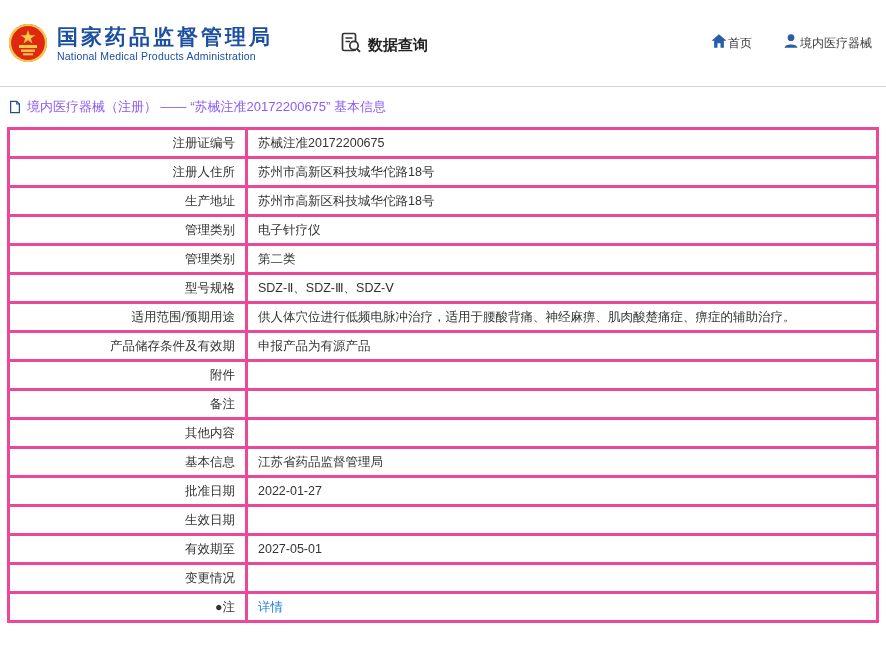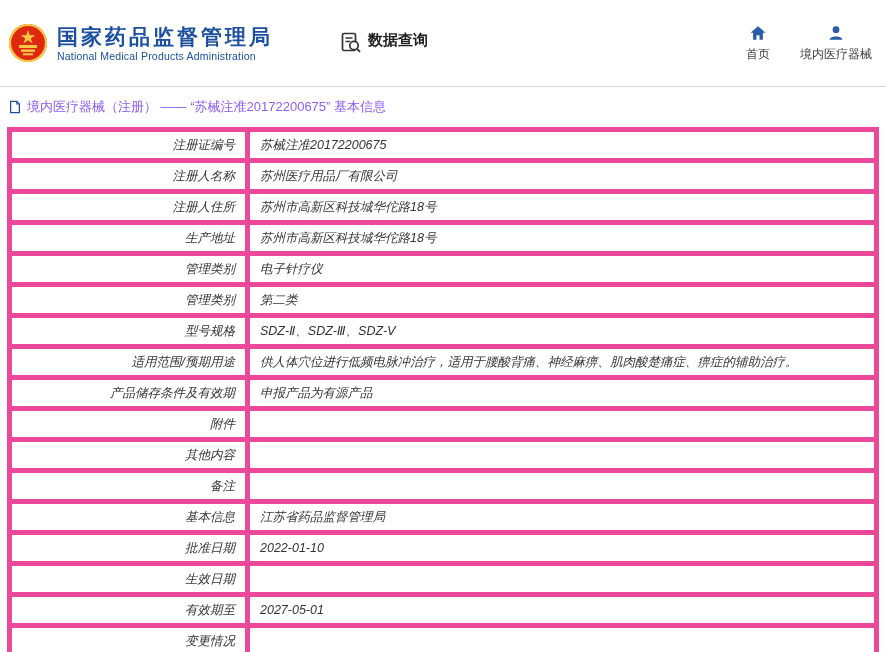--- a/index.html
+++ b/index.html
@@ -19,28 +19,28 @@
   .brand { display:flex; align-items:center; }
   .emblem { width:40px; height:40px; display:inline-block; margin-right:9px; }
   .brand-text { display:flex; flex-direction:column; }
   .brand-cn {
     font-size:21px; font-weight:bold; color:#1c4fa0;
     letter-spacing:3px; line-height:26px;
   }
   .brand-en { font-size:10.5px; color:#1c4fa0; letter-spacing:0.2px; }
 
   .data-query {
-    display:flex; align-items:flex-start; margin-left:66px;
+    display:flex; align-items:flex-end; margin-left:66px;
     font-size:15px; font-weight:bold; color:#222; cursor:pointer;
   }
   .dq-icon { width:24px; height:24px; margin-right:5px; display:inline-block; }
 
   .header-nav { margin-left:auto; display:flex; gap:30px; }
   .nav-item {
-    display:flex; flex-direction:column; align-items:center;
+    display:flex; flex-direction:row; align-items:center;
     text-decoration:none; color:#3a3a3a; font-size:12px; cursor:pointer;
   }
   .nav-item .nicon { width:18px; height:18px; margin-bottom:4px; display:inline-block; }
 
   .divider { height:1px; background:#d5d5d5; width:100%; }
 
   
   .page-title-row {
     display:flex; align-items:center;
     padding:11px 8px 9px 8px;
@@ -49,27 +49,26 @@
   .title-icon { width:14px; height:14px; margin-right:5px; display:inline-block; }
 
   
   table.info {
     width:872px; margin:2px 7px 0 7px;
     border-collapse:collapse; table-layout:fixed;
     font-size:12.5px;
   }
   table.info col.c1 { width:238px; }
   table.info th, table.info td {
-    border:5px solid #ec4899;
+    border:3px solid #ec4899;
     padding:5px 10px;
     height:26px;
     line-height:16px;
     vertical-align:middle;
     font-weight:normal;
-    font-style:italic;
   }
   table.info th { text-align:right; color:#333; background:#ffffff; }
   table.info td { text-align:left; color:#333; word-break:break-all; }
   table.info a { color:#1b7ad3; text-decoration:none; cursor:pointer; }
 </style>
 </head>
 <body>
 
 <div class="page">
 
@@ -141,24 +140,20 @@
     <colgroup>
         <col class="c1">
         <col>
       </colgroup>
     <tbody>
         <tr>
           <th>注册证编号</th>
           <td>苏械注准20172200675</td>
         </tr>
         <tr>
-          <th>注册人名称</th>
-          <td>苏州医疗用品厂有限公司</td>
-        </tr>
-        <tr>
           <th>注册人住所</th>
           <td>苏州市高新区科技城华佗路18号</td>
         </tr>
         <tr>
           <th>生产地址</th>
           <td>苏州市高新区科技城华佗路18号</td>
         </tr>
         <tr>
           <th>管理类别</th>
           <td>电子针疗仪</td>
@@ -177,34 +172,34 @@
         </tr>
         <tr>
           <th>产品储存条件及有效期</th>
           <td>申报产品为有源产品</td>
         </tr>
         <tr>
           <th>附件</th>
           <td></td>
         </tr>
         <tr>
+          <th>备注</th>
+          <td></td>
+        </tr>
+        <tr>
           <th>其他内容</th>
-          <td></td>
-        </tr>
-        <tr>
-          <th>备注</th>
           <td></td>
         </tr>
         <tr>
           <th>基本信息</th>
           <td>江苏省药品监督管理局</td>
         </tr>
         <tr>
           <th>批准日期</th>
-          <td>2022-01-10</td>
+          <td>2022-01-27</td>
         </tr>
         <tr>
           <th>生效日期</th>
           <td></td>
         </tr>
         <tr>
           <th>有效期至</th>
           <td>2027-05-01</td>
         </tr>
         <tr>

